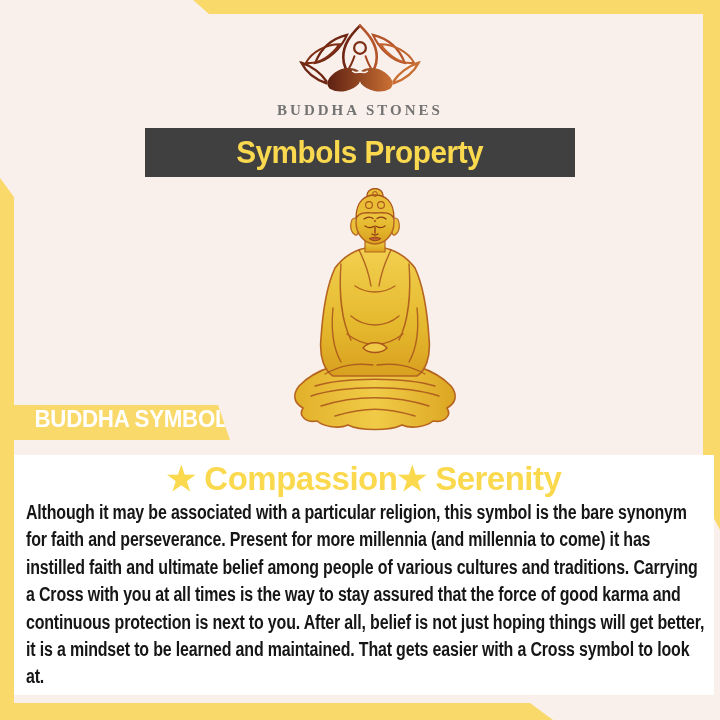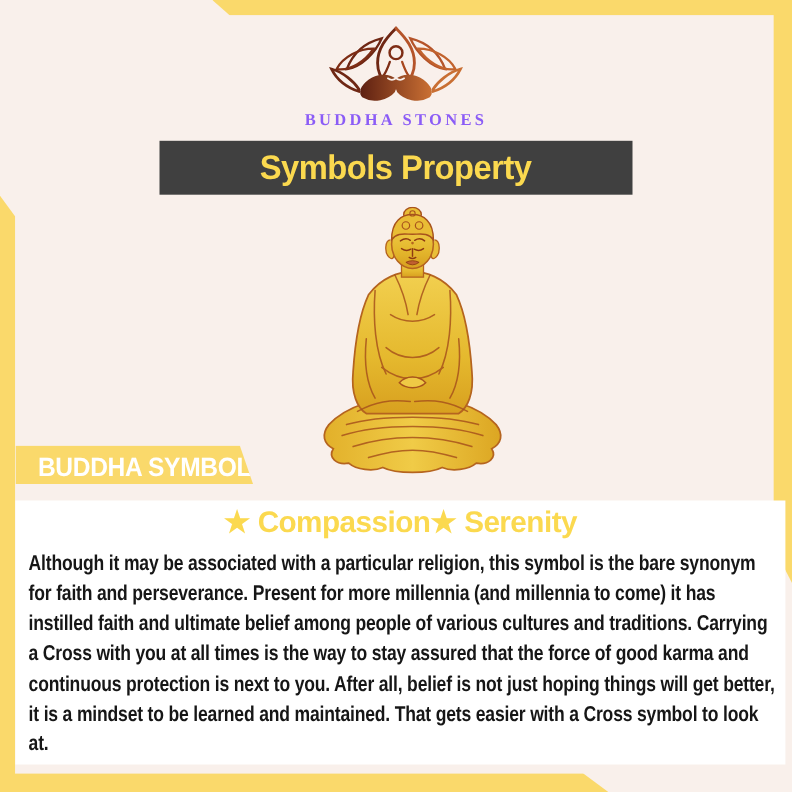--- a/index.html
+++ b/index.html
@@ -16,49 +16,49 @@
     clip-path:polygon(0 0,100% 0,100% 100%,0 497px);}
   .ribbon-left{left:0;top:178px;width:14px;height:542px;
     clip-path:polygon(0 0,100% 19px,100% 100%,0 100%);}
   .ribbon-bottom{left:0;top:703px;width:553px;height:17px;
     clip-path:polygon(0 0,530px 0,100% 100%,0 100%);}
   
   .logo-wrap{position:absolute;left:294px;top:20px;width:132px;height:80px;}
   .brand-name{
     position:absolute;left:0;top:102px;width:720px;text-align:center;
     font-family:"Liberation Serif",serif;font-size:15px;font-weight:700;
-    letter-spacing:3px;color:#8b5cf6;
+    letter-spacing:3px;color:#737373;
   }
   
   .banner{
     position:absolute;left:145px;top:128px;width:430px;height:49px;
     background:#404040;display:flex;align-items:center;justify-content:center;
   }
   .banner-title{
     font-size:31px;font-weight:700;color:#FBD94F;letter-spacing:-0.5px;
     transform:scaleX(.96);
   }
   
   .buddha-wrap{position:absolute;left:285px;top:188px;width:180px;height:250px;}
   
   .label-ribbon{
     position:absolute;left:14px;top:405px;width:216px;height:35px;
     background:#FAD96B;clip-path:polygon(0 0,204px 0,100% 100%,0 100%);
-    display:flex;align-items:flex-end;
+    display:flex;align-items:flex-start;
   }
   .label-text{
     padding-left:22px;font-size:24px;font-weight:700;color:#FFFFFF;
     letter-spacing:-0.3px;transform:scaleX(.93);transform-origin:0 50%;
     white-space:nowrap;
   }
   
   .content-box{position:absolute;left:14px;top:455px;width:700px;height:240px;background:#FFFFFF;}
   .heading{
     position:absolute;left:14px;top:459px;width:700px;text-align:center;
-    font-size:27px;font-weight:700;color:#FBD94F;letter-spacing:-0.5px;
+    font-size:33px;font-weight:700;color:#FBD94F;letter-spacing:-0.5px;
   }
   .body-text{
     position:absolute;left:26px;top:499px;width:834px;
     font-size:19.5px;font-weight:700;line-height:27.4px;color:#161616;
     letter-spacing:-0.2px;transform:scaleX(.818);transform-origin:0 0;
   }
 </style>
 </head>
 <body>
 

